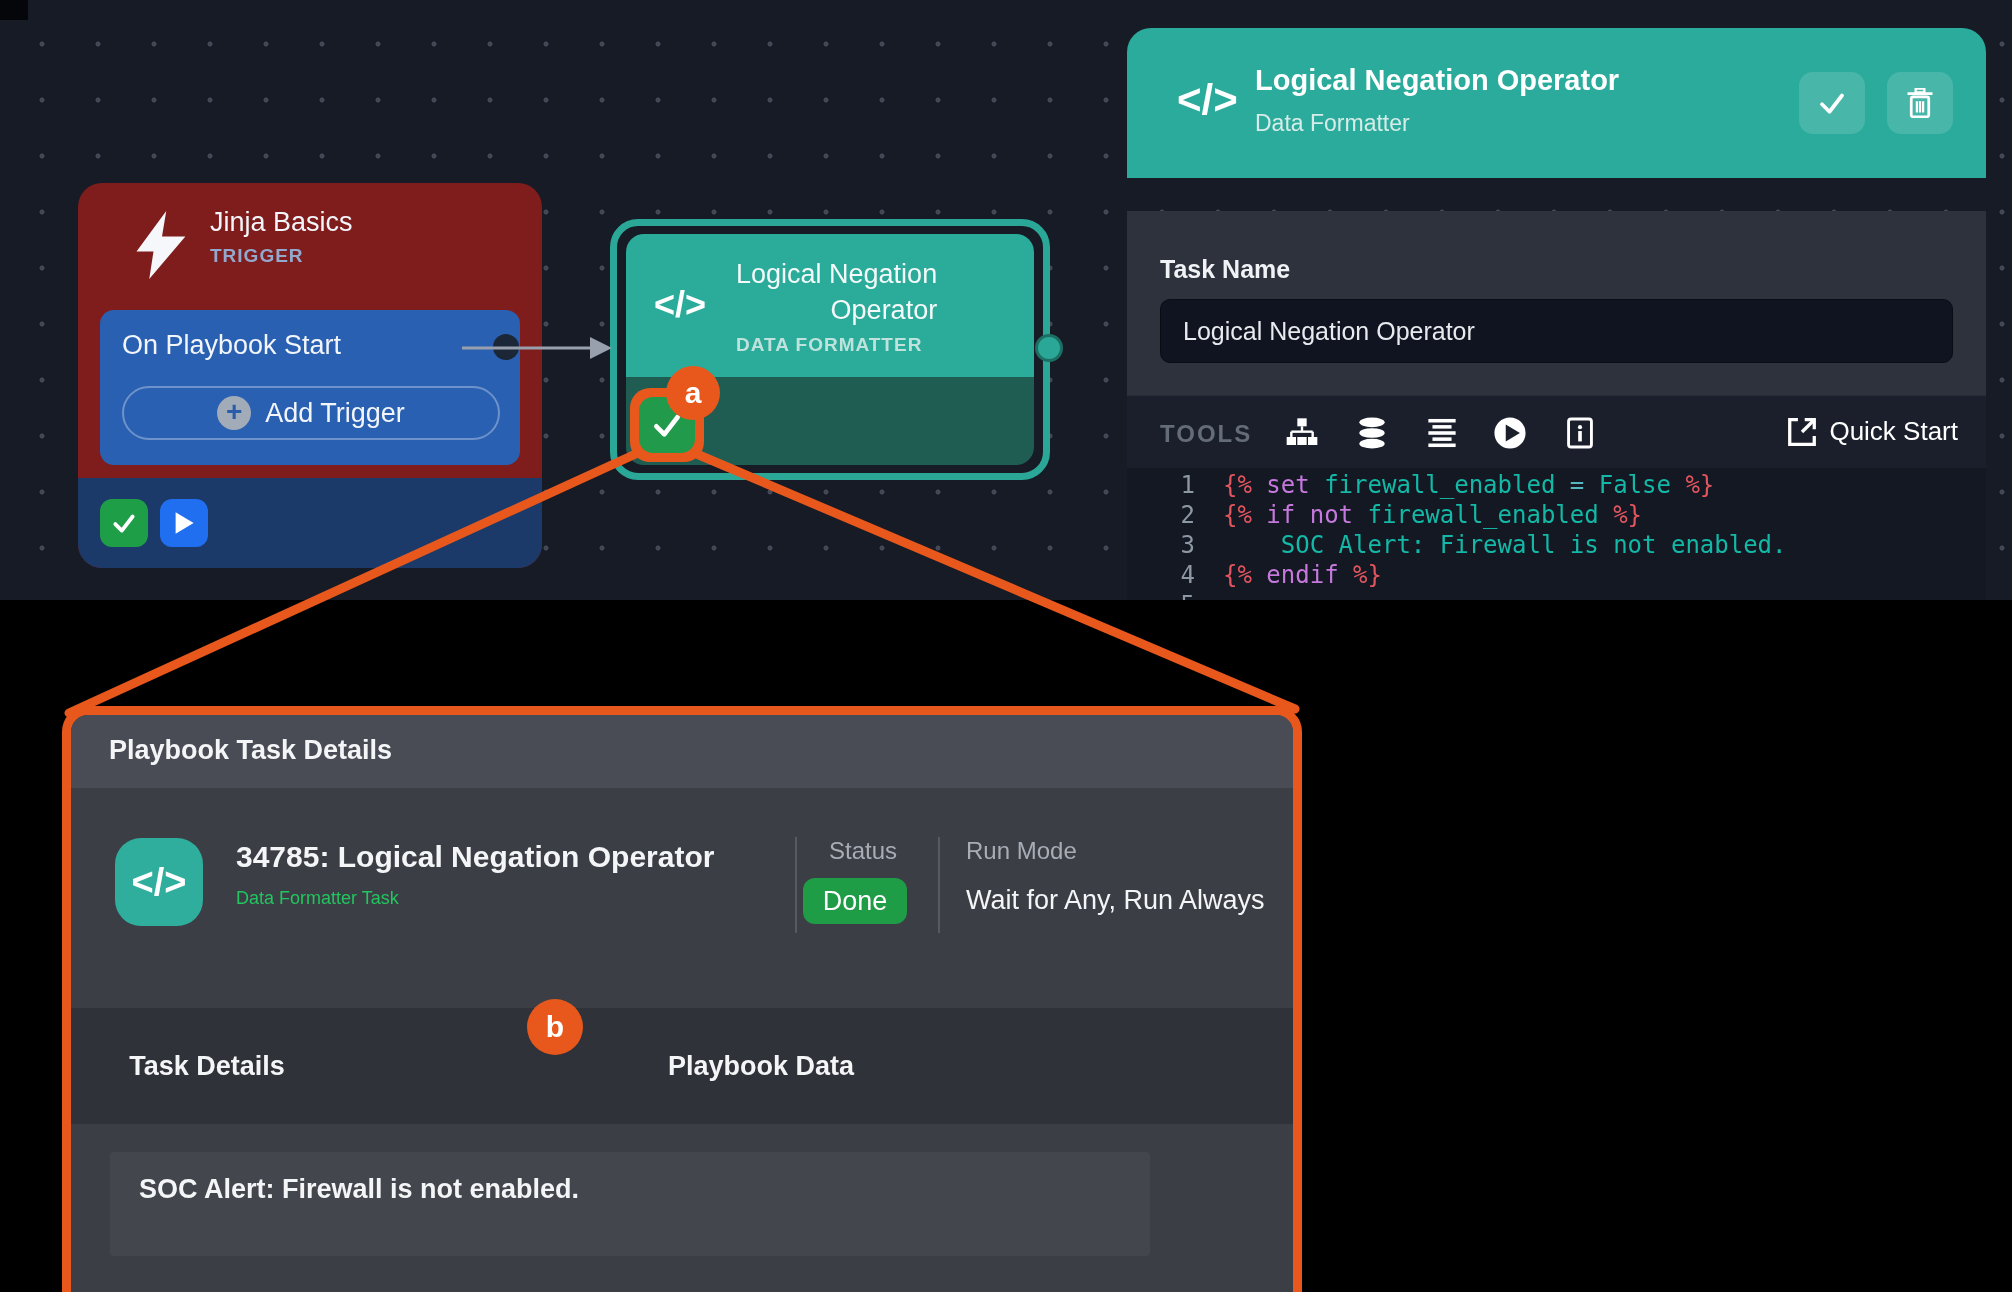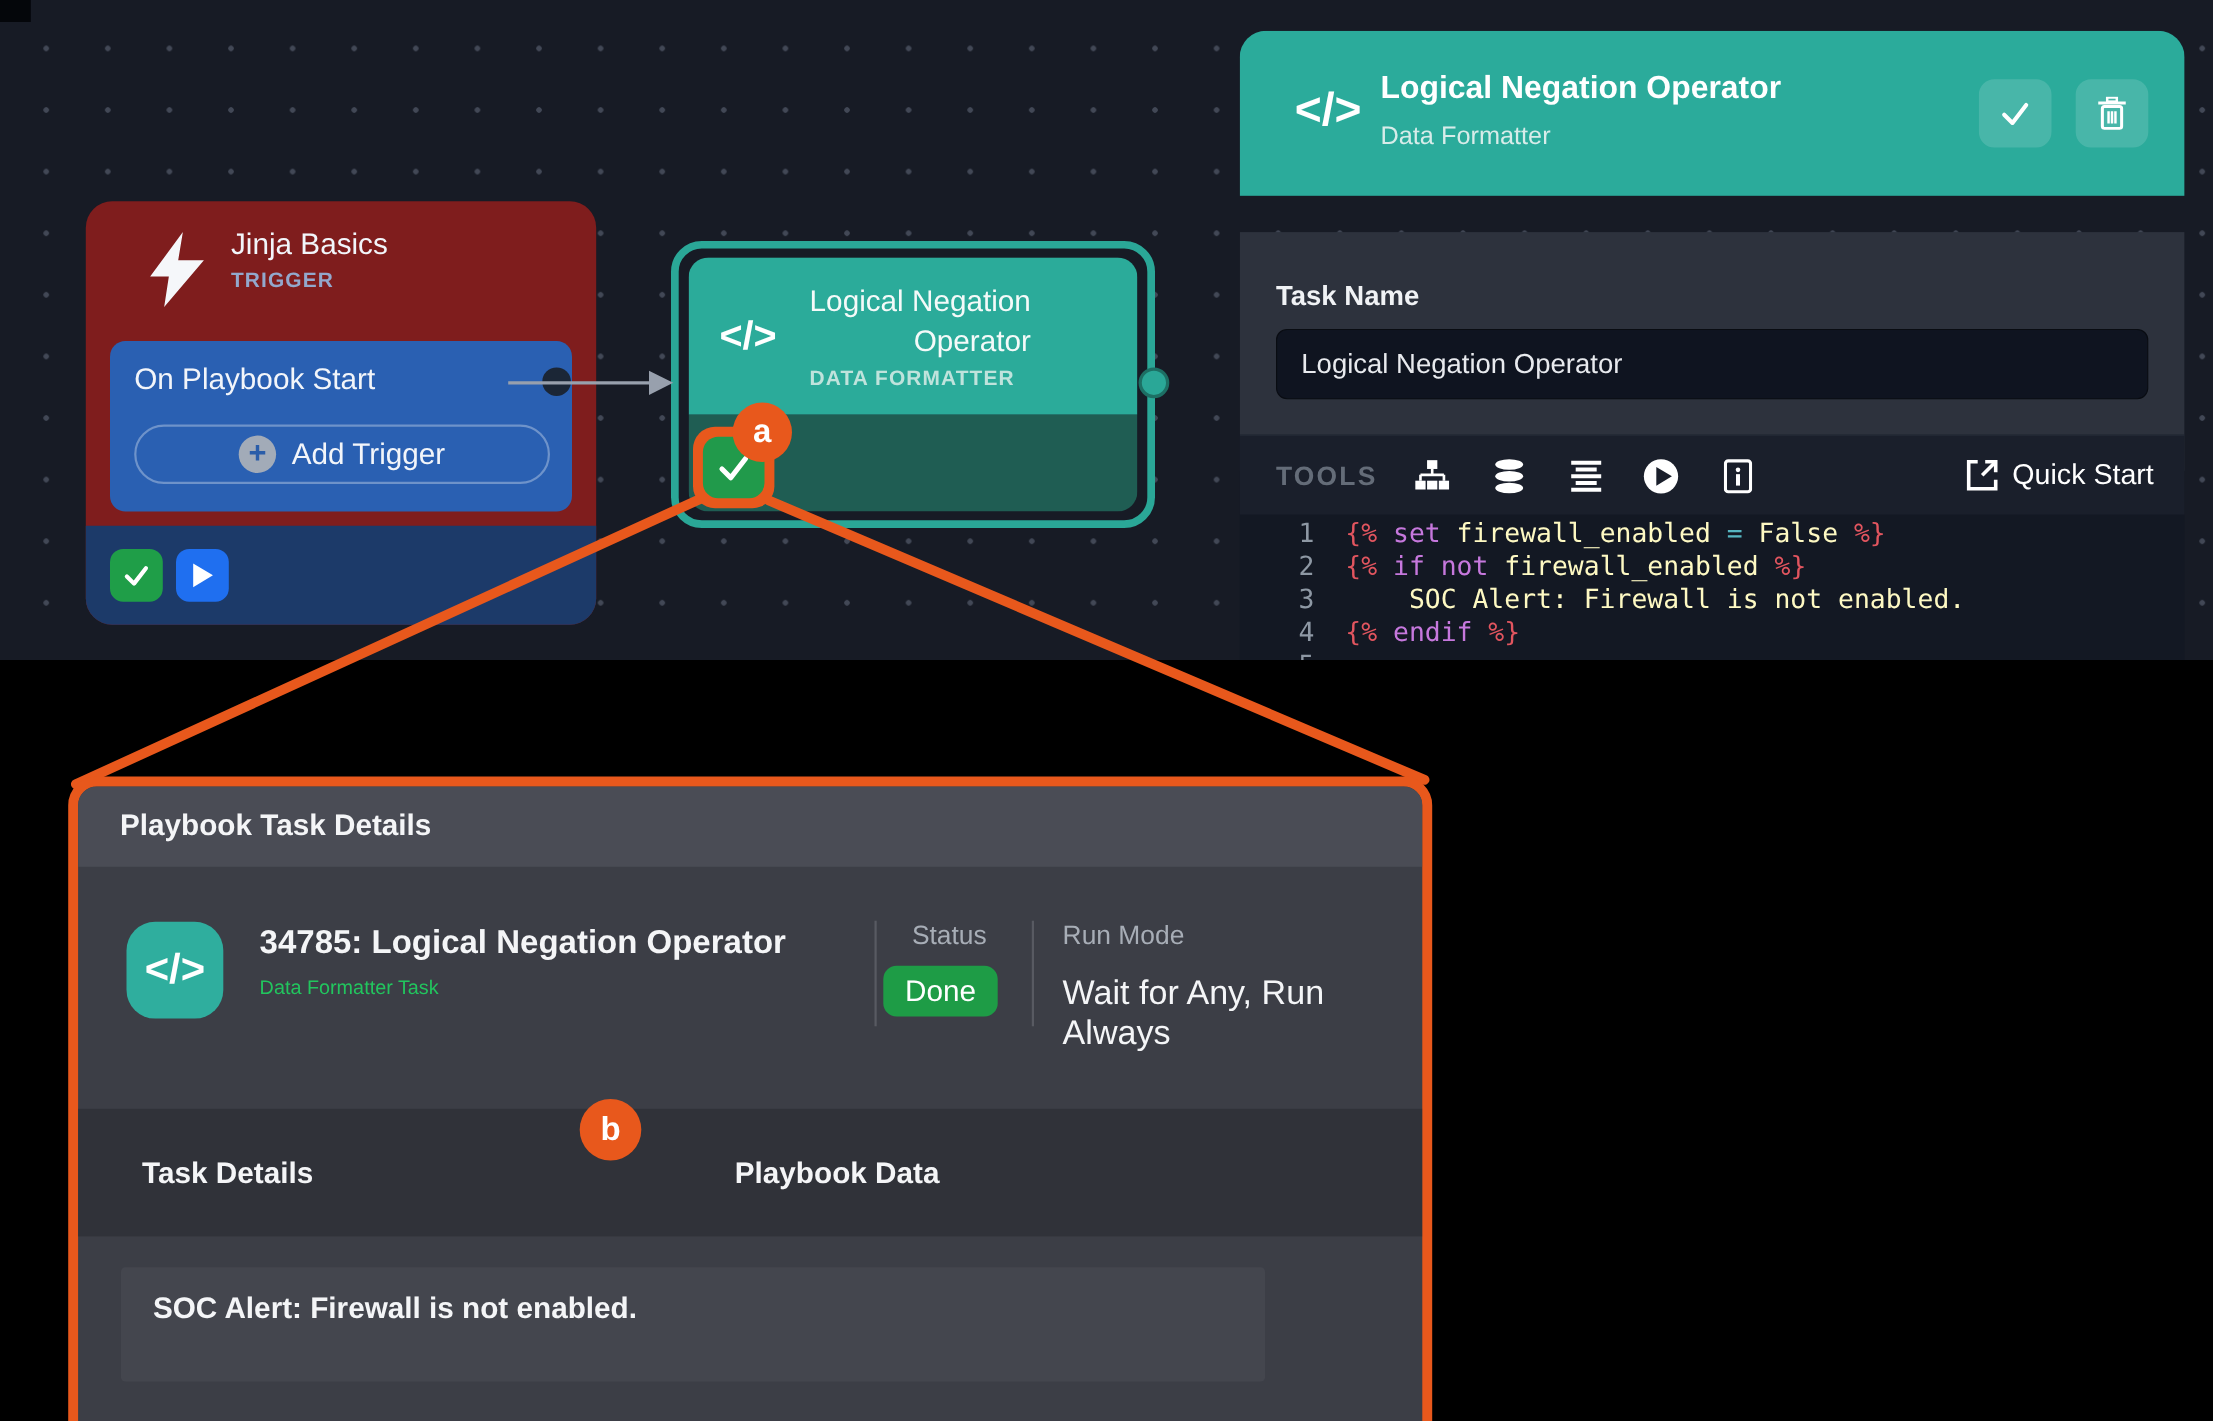--- a/index.html
+++ b/index.html
@@ -97,39 +97,39 @@
   .quick-start-label { font-size:26px; color:#fff; }
 
   .panel-code { position:absolute; left:0; top:440px; width:100%; height:160px; background:#131823;
     overflow:hidden; font-family:"DejaVu Sans Mono", monospace; font-size:24px; padding-top:2px; }
   .code-line { display:flex; height:30px; line-height:30px; white-space:pre; }
   .ln { width:68px; text-align:right; color:#8e98a4; flex:none; }
   .lc { margin-left:28px; }
   .tok-tag { color:#e2555f; }
   .tok-kw  { color:#c678dd; }
   .tok-op  { color:#56b6c2; }
-  .tok-txt { color:#fef9c3; }
+  .tok-txt { color:#14b8a6; }
 
   
   .modal { position:absolute; left:62px; top:706px; width:1240px; height:688px; background:#3c3e46;
     border:9px solid #e8581c; border-radius:26px; overflow:hidden; z-index:10; }
   .modal-head { position:absolute; left:0; top:0; width:100%; height:73px; background:#4a4c55; }
   .modal-title { position:absolute; left:38px; top:20px; font-size:27px; font-weight:bold; color:#f4f5f7; }
 
   .task-icon { position:absolute; left:44px; top:123px; width:88px; height:88px; border-radius:26px;
     background:#2fae9e; display:flex; align-items:center; justify-content:center; font-size:38px; }
   .task-title { position:absolute; left:165px; top:125px; font-size:30px; font-weight:bold; color:#f4f5f7; }
   .task-subtitle { position:absolute; left:165px; top:173px; font-size:18px; color:#22c55e; }
   .vdiv { position:absolute; top:122px; width:2px; height:96px; background:#585a62; }
   .vdiv-1 { left:724px; } .vdiv-2 { left:867px; }
   .status-label { position:absolute; left:758px; top:122px; font-size:24px; color:#a7adb6; }
   .status-badge { position:absolute; left:732px; top:163px; width:104px; height:46px; background:#1e9c46;
     border-radius:12px; display:flex; align-items:center; justify-content:center; font-size:27px; color:#fff; }
   .runmode-label { position:absolute; left:895px; top:122px; font-size:24px; color:#a7adb6; }
-  .runmode-value { position:absolute; left:895px; top:170px; font-size:31px; color:#f4f5f7; }
+  .runmode-value { position:absolute; left:895px; top:170px; font-size:27px; color:#f4f5f7; }
 
   .tabs-strip { position:absolute; left:0; top:293px; width:100%; height:116px; background:#303239; }
   .tab { position:absolute; top:0; height:100%; display:flex; align-items:center; justify-content:center;
     font-size:27px; font-weight:bold; color:#f4f5f7; }
   .tab-task-details { left:36px; width:200px; }
   .tab-playbook-data { left:540px; width:300px; }
   .tab-return-box { position:absolute; left:247px; top:13px; width:248px; height:89px; background:#4a4c55;
     border:8px solid #e8581c; border-radius:26px; display:flex; align-items:center; justify-content:center;
     font-size:27px; font-weight:bold; color:#f4f5f7; }
   .badge-b { position:absolute; left:456px; top:-9px; width:56px; height:56px; border-radius:50%;

